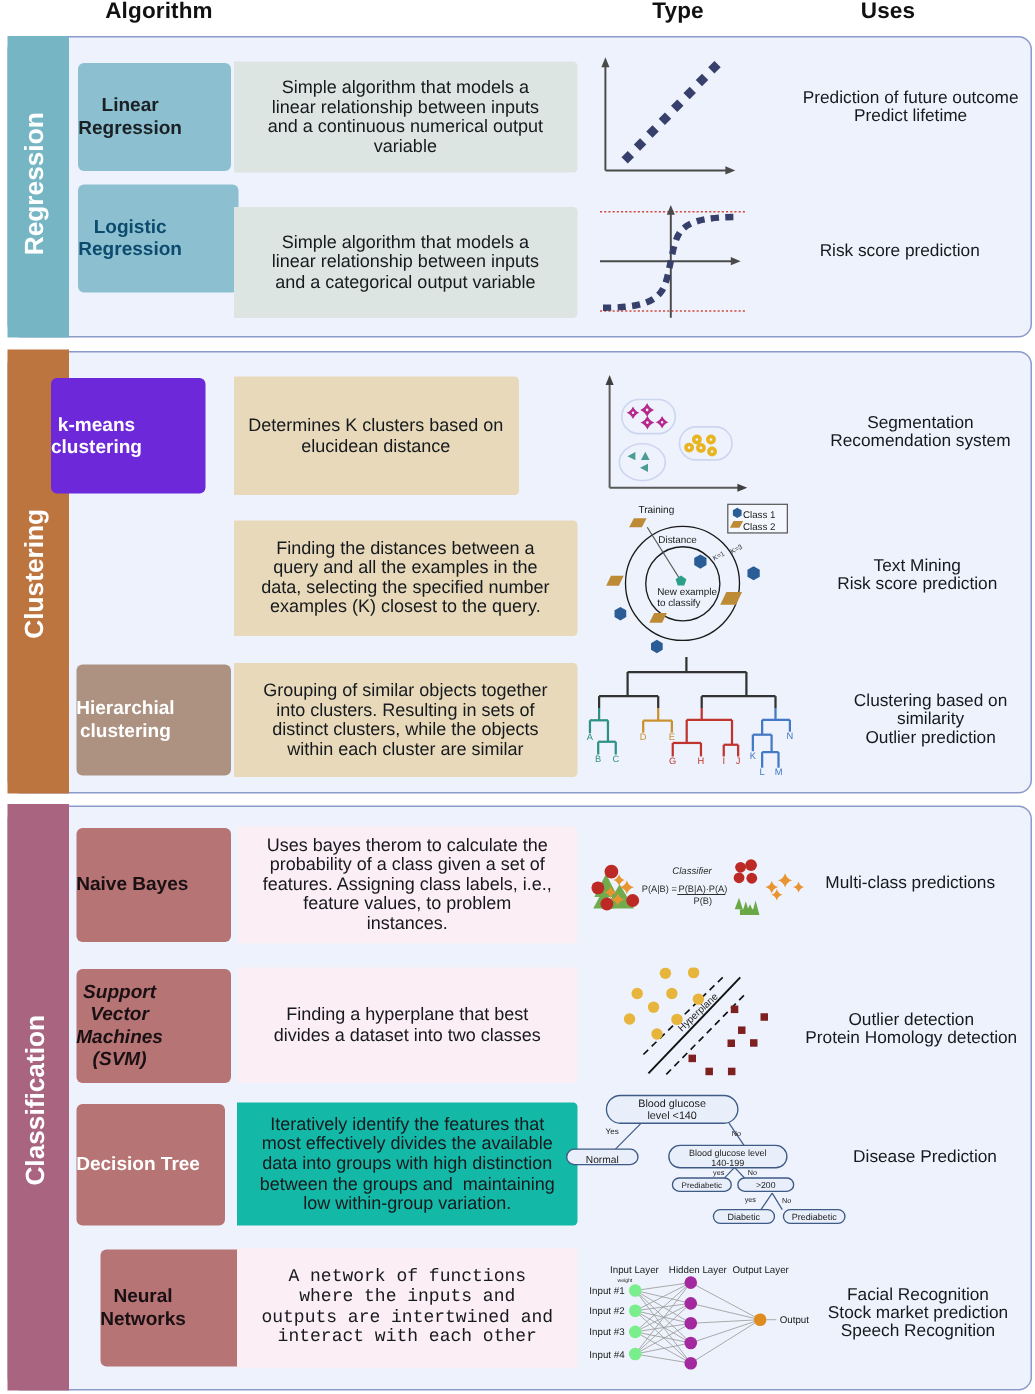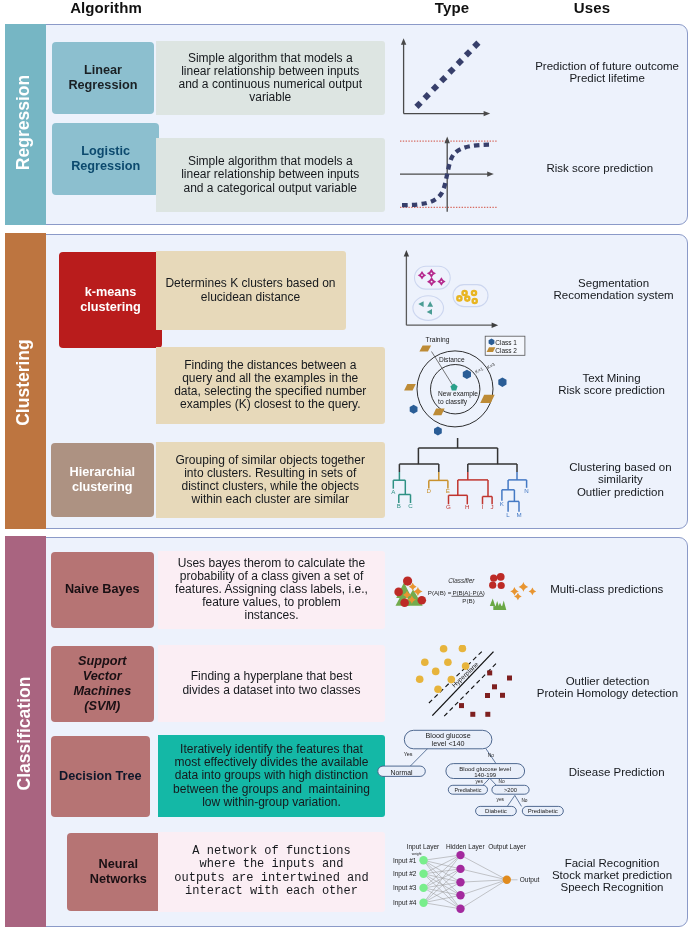--- a/index.html
+++ b/index.html
@@ -2,21 +2,21 @@
 <html><head>
 <meta charset="utf-8">
 <style>
   html,body{margin:0;padding:0;}
   body{width:690px;height:929px;background:#ffffff;font-family:"Liberation Sans",sans-serif;position:relative;overflow:hidden;}
   .root{position:absolute;left:0;top:0;width:690px;height:929px;}
   .colhead{position:absolute;font-weight:bold;font-size:15px;color:#111;text-align:center;letter-spacing:.1px;}
   .panel{position:absolute;background:#edf2fc;border:1px solid #8b9ac8;border-radius:9px;box-sizing:border-box;}
   .catband{position:absolute;box-sizing:border-box;}
   .catlabel{position:absolute;color:#fff;font-weight:bold;font-size:17.5px;white-space:nowrap;transform-origin:center center;}
-  .algbox{position:absolute;border-radius:4px;display:flex;align-items:center;justify-content:center;text-align:center;font-weight:bold;font-size:12.7px;line-height:14.9px;box-sizing:border-box;}
+  .algbox{position:absolute;border-radius:4px;display:flex;align-items:center;justify-content:flex-start;text-align:center;font-weight:bold;font-size:12.7px;line-height:14.9px;box-sizing:border-box;}
   .descbox{position:absolute;display:flex;align-items:center;justify-content:center;box-sizing:border-box;border-radius:0 3px 3px 0;}
   .descbox > span{display:block;width:196px;text-align:center;font-size:12px;line-height:13.1px;color:#16191d;white-space:pre-wrap;}
   .uses{position:absolute;text-align:center;font-size:11.5px;line-height:12.4px;color:#16191d;transform:translateY(-50%);}
   .uses span{display:block;}
   .typebox{position:absolute;}
 </style>
 </head>
 <body>
 
 <div class="root">
@@ -82,21 +82,21 @@
       <path d="M52.2 3.6 L54.9 10.2 L49.5 10.2 Z" fill="#4a4a4a"></path>
       <path d="M98.8 41.1 L92.2 43.8 L92.2 38.4 Z" fill="#4a4a4a"></path>
       <path d="M7 72.2 C 26 72.0 38.0 70.5 45.0 62.5 C 49.4 57.5 50.6 48.2 52.2 41.1 C 53.8 34.0 55.0 25.2 59.4 20.5 C 66.4 13.0 80 11.8 97.2 11.6" fill="none" stroke="#373f6b" stroke-width="4.3" stroke-dasharray="5.4 4.3" stroke-linecap="butt"></path>
     </svg>
   </div>
 
   <div class="panel" style="left:4.5px;top:233.8px;width:683px;height:295px;"></div>
   <div class="catband" style="left:5.2px;top:233.4px;width:41.1px;height:295.5px;background:#bd7540;"></div>
   <div class="catlabel" style="left:-22.5px;top:371.5px;width:90px;text-align:center;transform:rotate(-90deg);">Clustering</div>
 
-  <div class="algbox rowbox" style="left:59px;top:252px;width:103px;height:96px;background:#b91c1c;color:#fff;">
+  <div class="algbox rowbox" style="left:34px;top:252px;width:103px;height:77px;background:#6d28d9;color:#fff;">
       <span class="ml">k-means<br>clustering</span>
     </div>
   <div class="descbox" style="left:155.5px;top:251px;width:190px;height:79px;background:#e7d9ba;">
       <span>Determines K clusters based on elucidean distance</span>
     </div>
   <div class="uses" style="left:513.6px;top:289.0px;width:200px;">
       <span class="ml">Segmentation<br>Recomendation system</span>
     </div>
   <div class="typebox" style="left:400px;top:245px;width:105px;height:85px;">
     <svg width="105" height="85" viewBox="0 0 105 85">
@@ -354,21 +354,21 @@
         <rect x="87.0" y="39.3" width="5.0" height="5.0"></rect>
         <rect x="80.0" y="48.0" width="5.0" height="5.0"></rect>
         <rect x="95.0" y="47.8" width="5.0" height="5.0"></rect>
         <rect x="54.0" y="58.1" width="5.0" height="5.0"></rect>
         <rect x="65.3" y="66.8" width="5.0" height="5.0"></rect>
         <rect x="80.3" y="66.8" width="5.0" height="5.0"></rect>
       </g>
     </svg>
   </div>
 
-  <div class="algbox rowbox" style="left:50.8px;top:736.3px;width:99px;height:80.3px;background:#b67474;color:#0f172a;">
+  <div class="algbox rowbox" style="left:50.8px;top:736.3px;width:99px;height:80.3px;background:#b67474;color:#ffffff;">
       <span class="ml">Decision Tree</span>
     </div>
   <div class="descbox" style="left:158px;top:735px;width:227px;height:82px;background:#14b8a6;">
       <span style="width:200px">Iteratively identify the features that most effectively divides the available data into groups with high distinction between the groups and  maintaining low within-group variation.</span>
     </div>
   <div class="uses" style="left:516.7px;top:771.5px;width:200px;">
       <span class="ml">Disease Prediction</span>
     </div>
   <div class="typebox" style="left:375px;top:725px;width:195px;height:95px;">
     <svg width="195" height="95" viewBox="0 0 195 95" font-family="'Liberation Sans',sans-serif">

